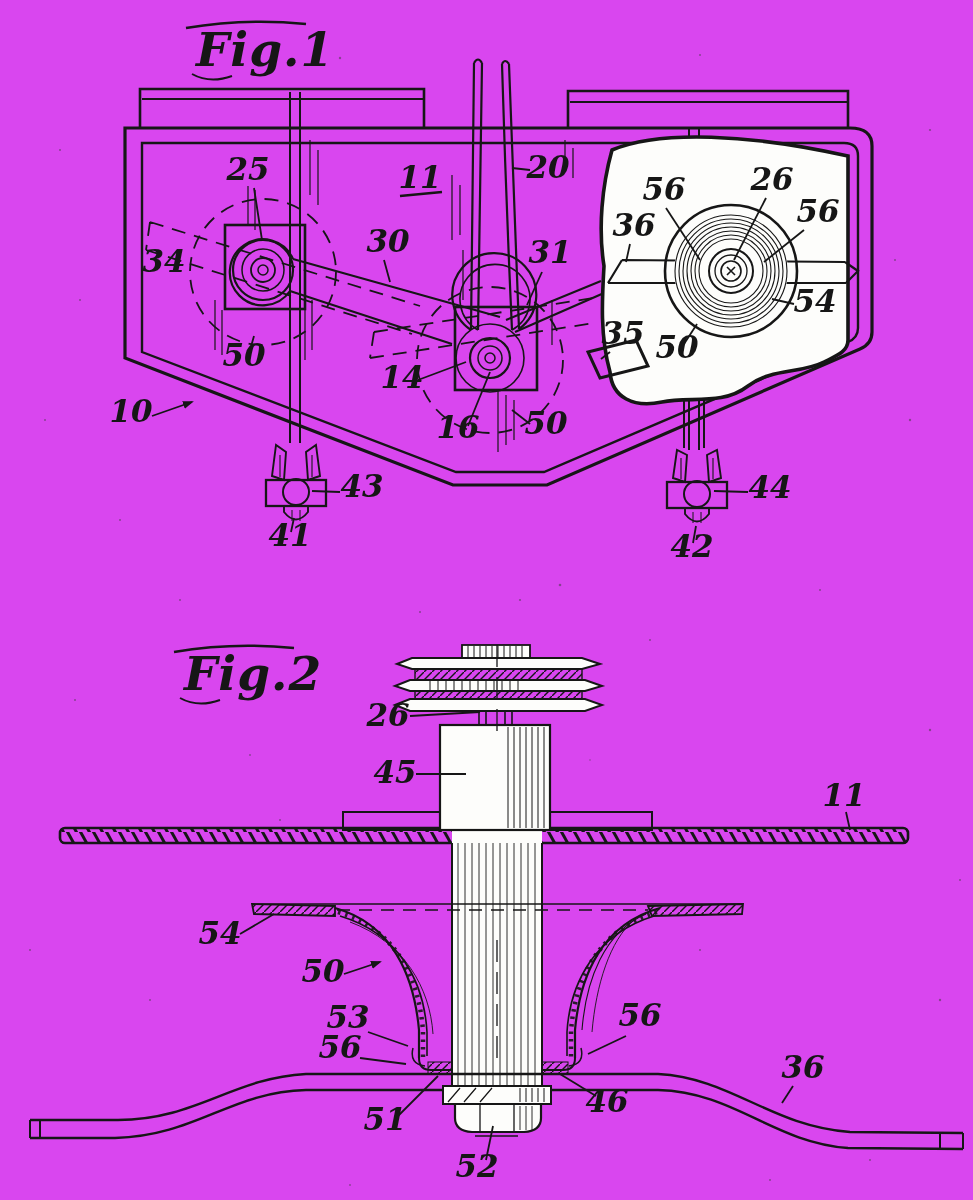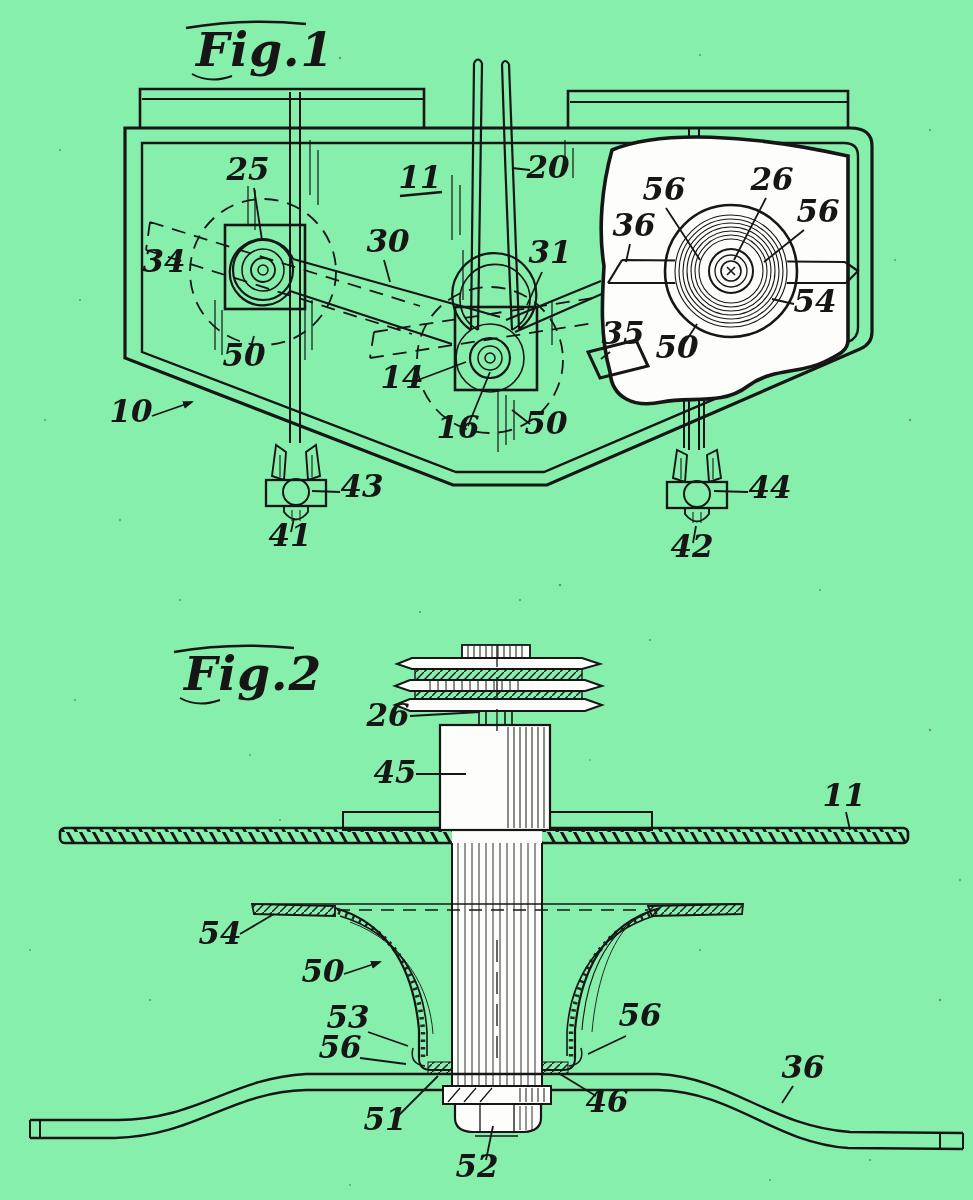--- a/index.html
+++ b/index.html
@@ -1,17 +1,17 @@
 <!DOCTYPE html>
 <html><head>
 <meta charset="utf-8">
 <style>
   html,body{margin:0;padding:0;}
   body{background:#fbfaf6;font-family:"DejaVu Serif",serif;}
-  .sheet{position:relative;width:973px;height:1200px;background:#86efac;overflow:hidden;}
+  .sheet{position:relative;width:973px;height:1200px;background:#d946ef;overflow:hidden;}
   svg{display:block;}
   .ln{stroke:#161616;fill:none;}
   .ref{font-family:"DejaVu Serif",serif;font-style:italic;font-weight:bold;
        font-size:31px;fill:#161616;text-anchor:middle;}
   .fig-title{font-family:"DejaVu Serif",serif;font-style:italic;font-weight:bold;
        font-size:47px;fill:#161616;letter-spacing:1px;}
   .leader{stroke:#161616;stroke-width:1.8;fill:none;}
   .under{stroke:#161616;stroke-width:2.4;}
 </style>
 </head>

